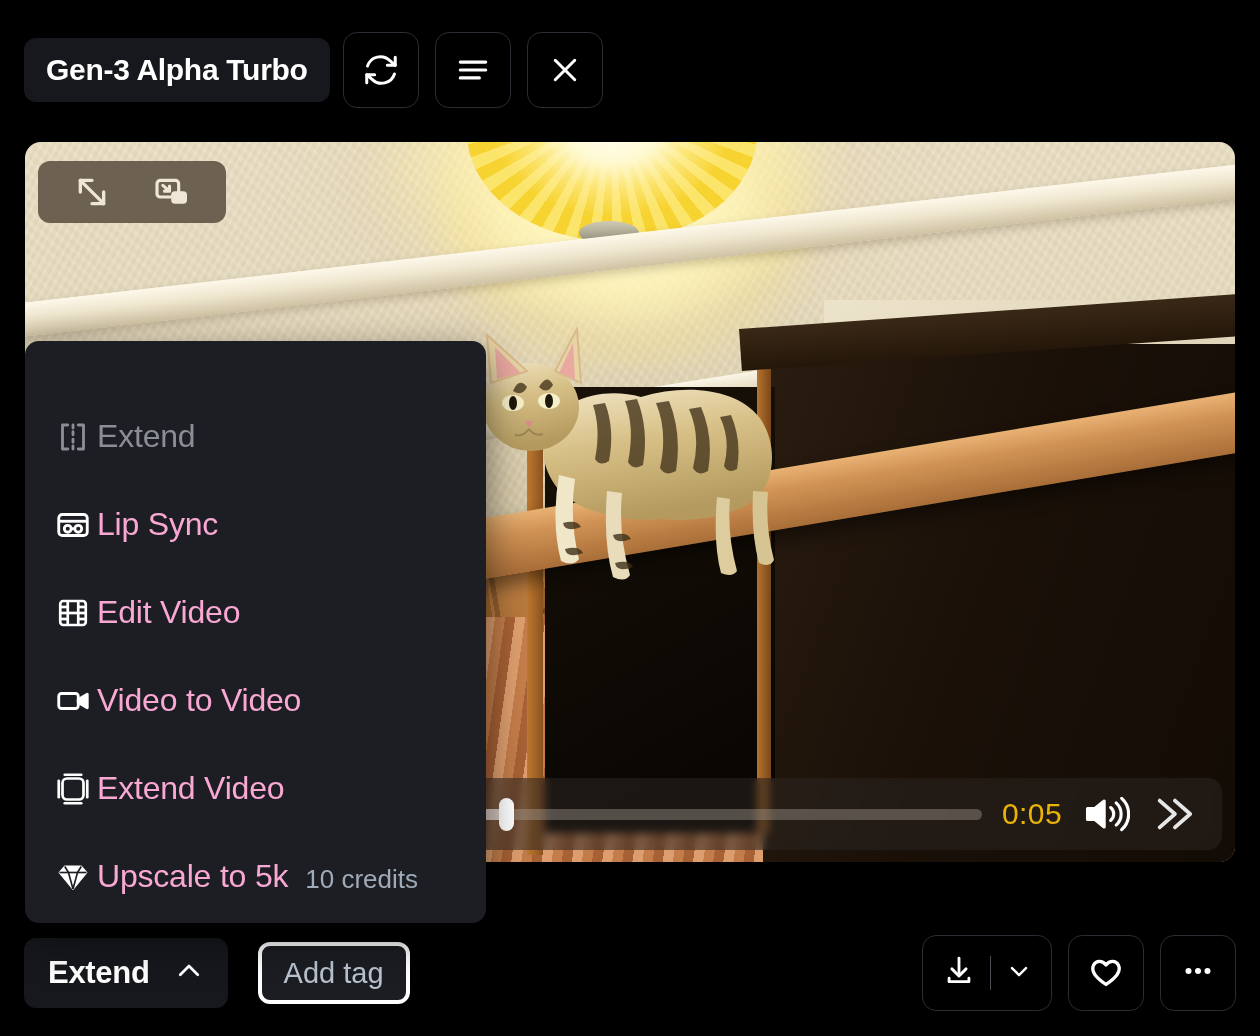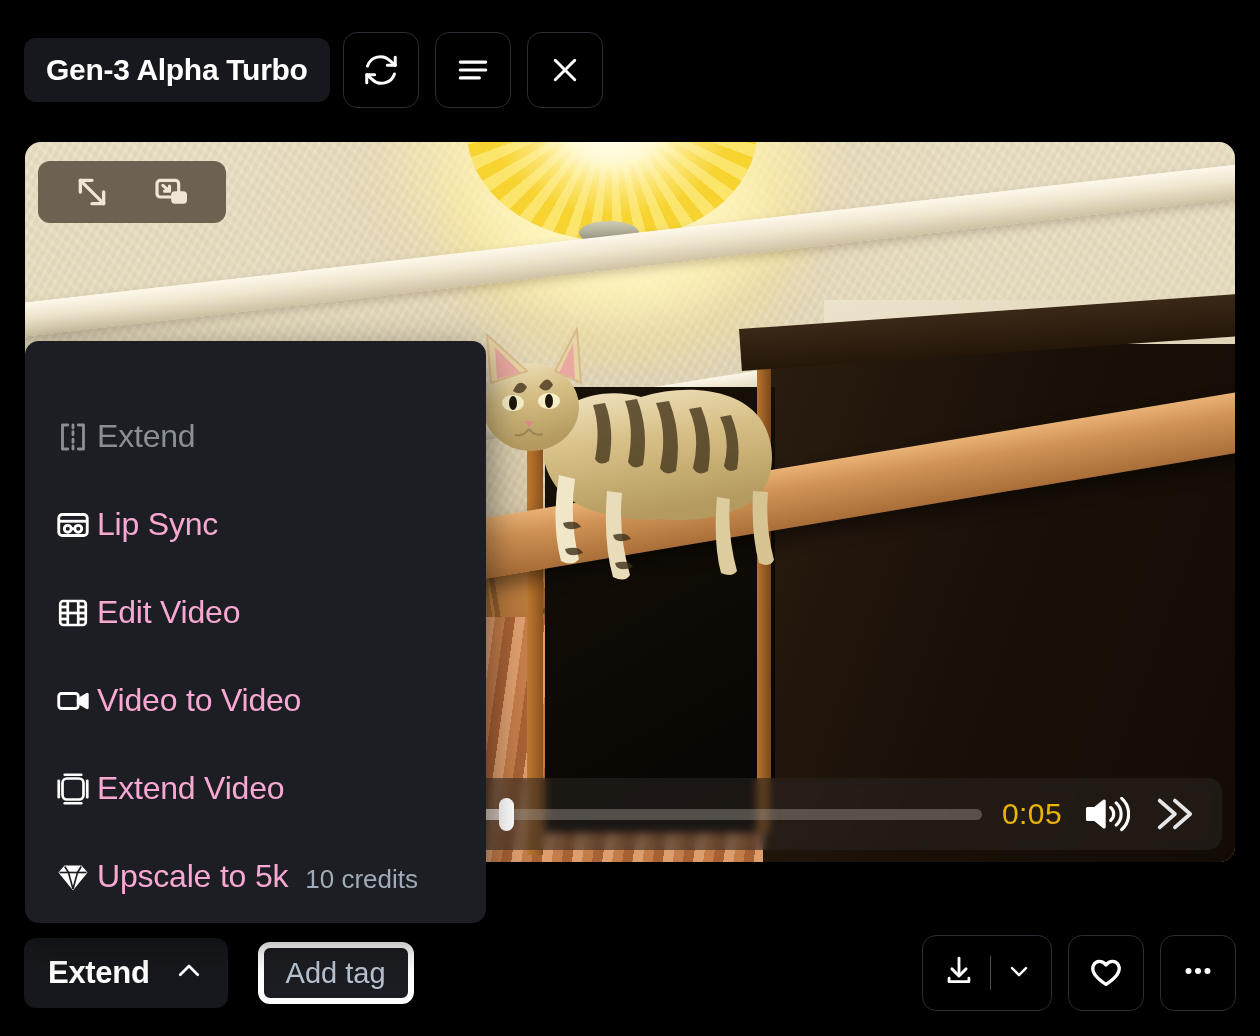--- a/index.html
+++ b/index.html
@@ -376,21 +376,21 @@
     cursor: pointer;
   }
   .actions-btn .ab-label {
     color: #ffffff;
     font-size: 31px;
     font-weight: 700;
     letter-spacing: -0.3px;
   }
   .addtag-btn {
     background: #1b1d22;
-    border: 6px solid #ffffff;
+    border: 4px solid #ffffff;
     border-radius: 12px;
     height: 62px;
     padding: 0 22px;
     display: flex;
     align-items: center;
     color: #b8c3cf;
     font-size: 29px;
     cursor: pointer;
   }
   .spacer { flex: 1 1 auto; }

